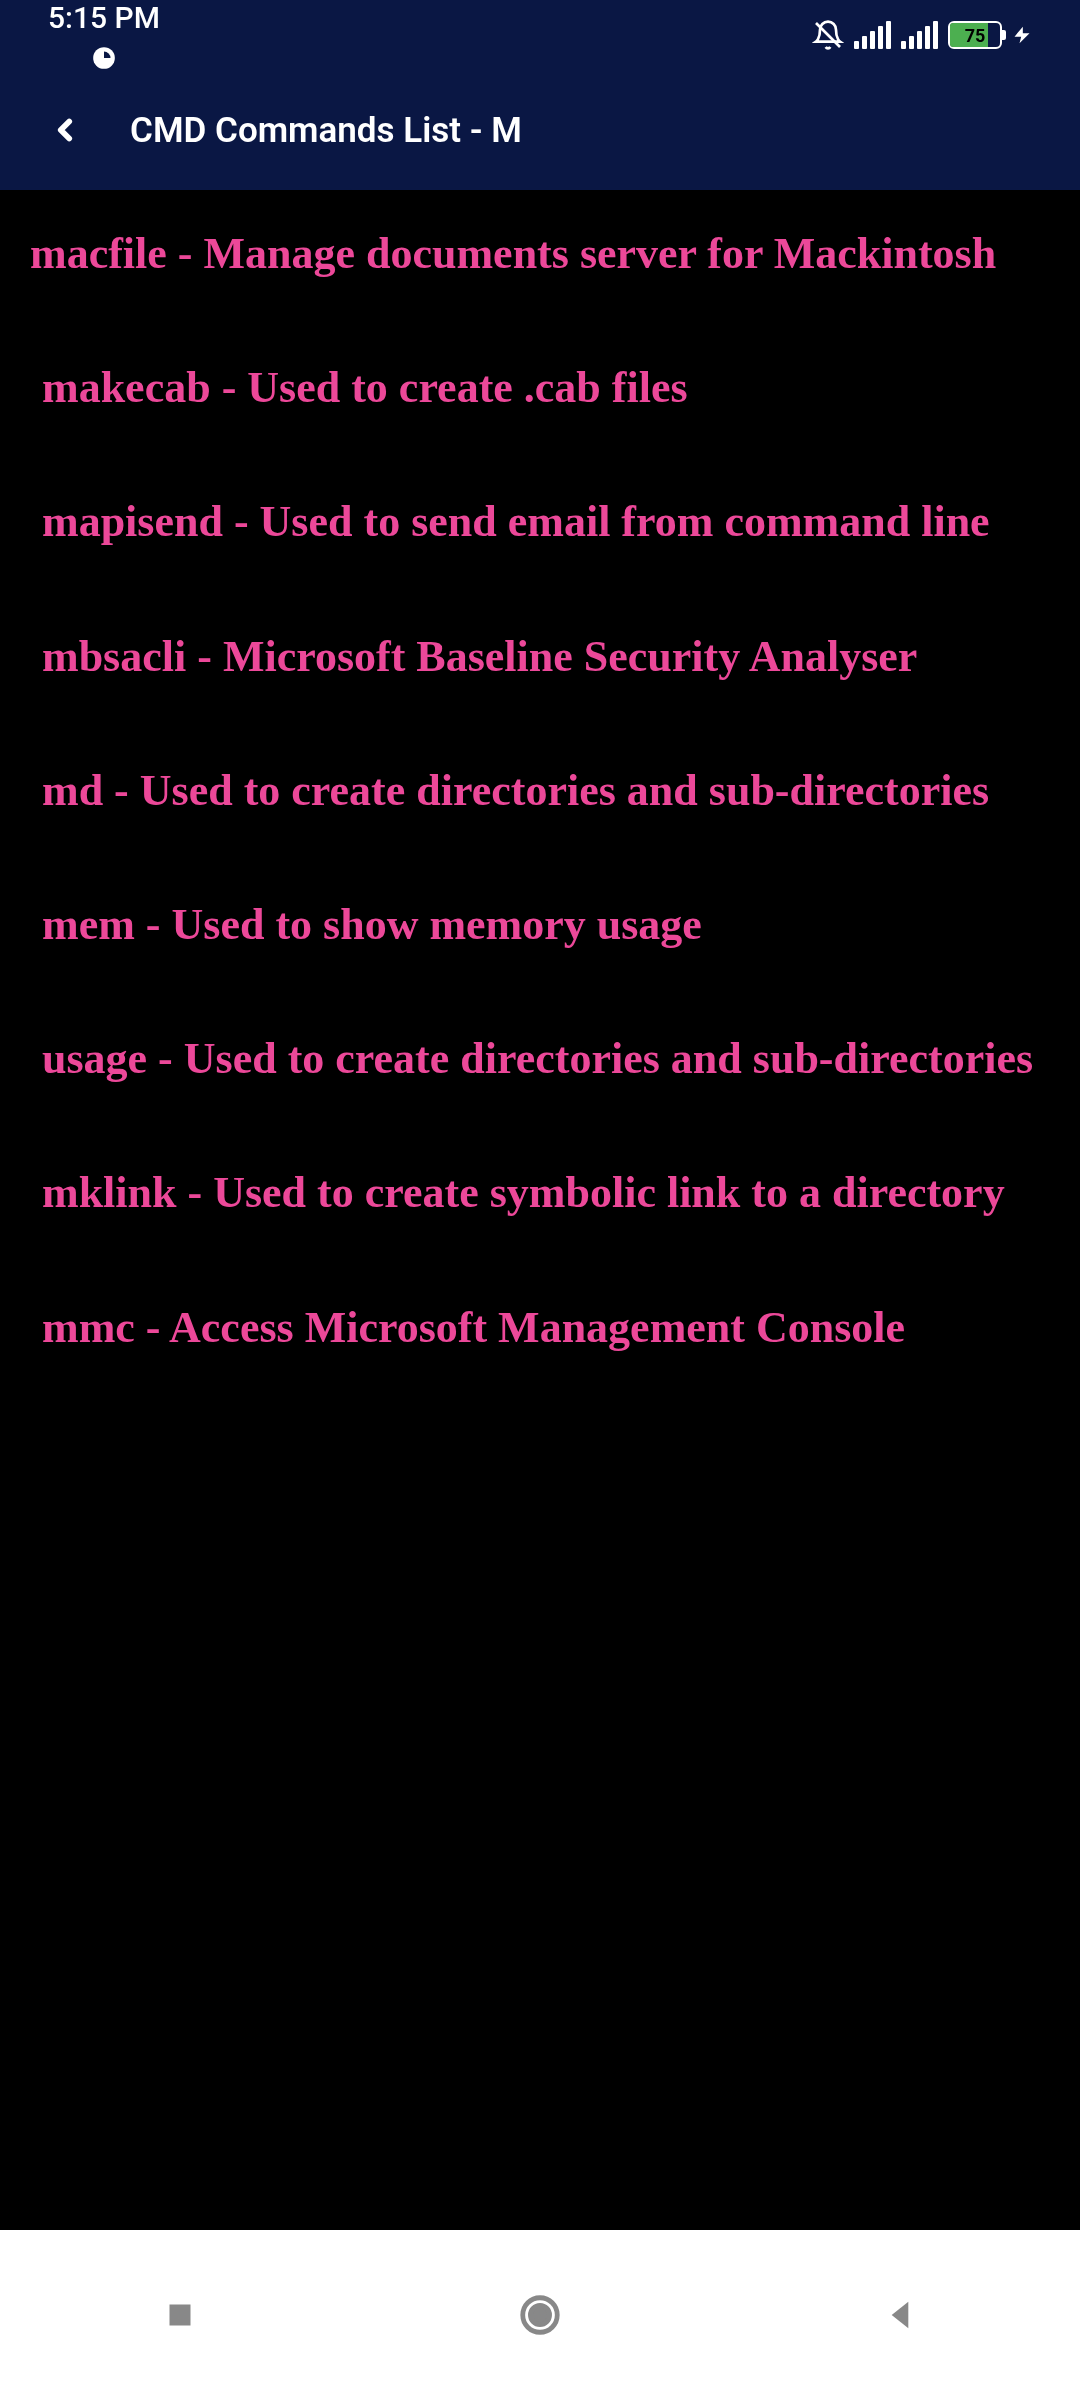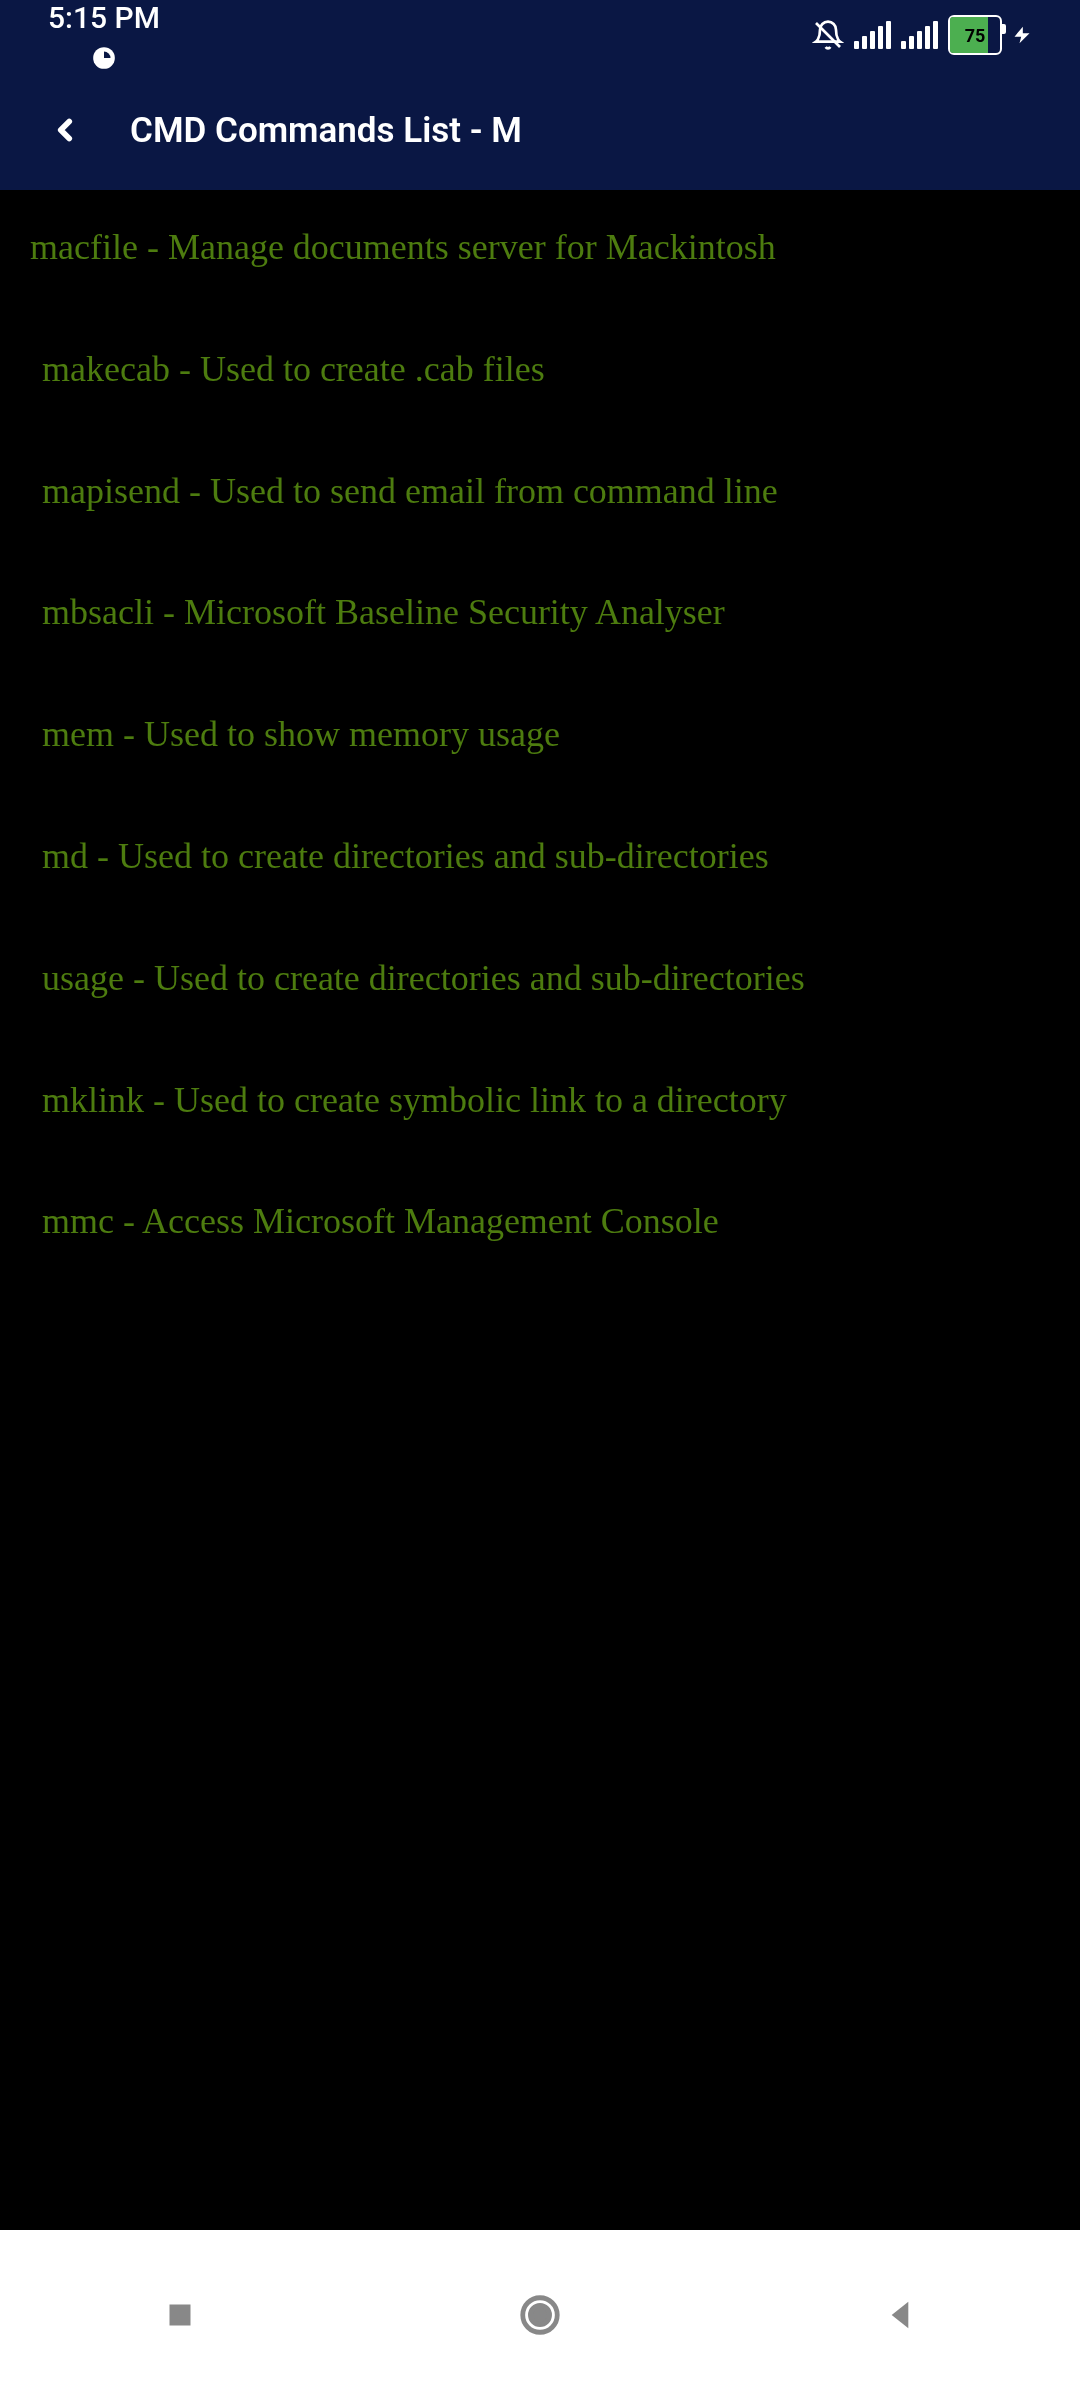--- a/index.html
+++ b/index.html
@@ -44,25 +44,25 @@
       color: #fff;
     }
     .content {
       background: #000;
       padding: 30px 30px 0 30px;
       height: 2040px;
       overflow: hidden;
       font-family: Georgia, 'Times New Roman', serif;
     }
     .cmd-item {
-      font-size: 36px;
+      font-size: 44px;
       line-height: 1.55;
-      color: #4d7c0f;
+      color: #ec4899;
       margin-bottom: 66px;
-      font-weight: 400;
+      font-weight: 700;
     }
     .cmd-item:first-child { padding-left: 0; }
     .cmd-item:not(:first-child) { padding-left: 12px; }
     .nav-bar {
       position: absolute;
       bottom: 0;
       left: 0;
       right: 0;
       height: 170px;
       background: #fff;
@@ -84,21 +84,21 @@
       gap: 3px;
       height: 28px;
     }
     .signal-bars span {
       width: 5px;
       background: #fff;
       border-radius: 1px;
     }
     .battery {
       width: 54px;
-      height: 40px;
+      height: 28px;
       border: 2.5px solid #fff;
       border-radius: 6px;
       position: relative;
       display: flex;
       align-items: flex-start;
     }
     .battery::after {
       content: '';
       position: absolute;
       right: -6px;
@@ -180,22 +180,22 @@
       </svg>
   </div>
   <div class="app-title">CMD Commands List - M</div>
 </div>
 
 <div class="content">
   <div class="cmd-item">macfile - Manage documents server for Mackintosh</div>
   <div class="cmd-item"> makecab - Used to create .cab files</div>
   <div class="cmd-item"> mapisend - Used to send email from command line</div>
   <div class="cmd-item"> mbsacli - Microsoft Baseline Security Analyser</div>
+  <div class="cmd-item"> md - Used to create directories and sub-directories</div>
   <div class="cmd-item"> mem - Used to show memory usage</div>
-  <div class="cmd-item"> md - Used to create directories and sub-directories</div>
   <div class="cmd-item"> usage - Used to create directories and sub-directories</div>
   <div class="cmd-item"> mklink - Used to create symbolic link to a directory</div>
   <div class="cmd-item"> mmc - Access Microsoft Management Console</div>
 </div>
 
 <div class="nav-bar">
   <div class="nav-btn">
     <svg width="36" height="36" viewBox="0 0 24 24" fill="#888">
         <rect x="5" y="5" width="14" height="14"></rect>
       </svg>

